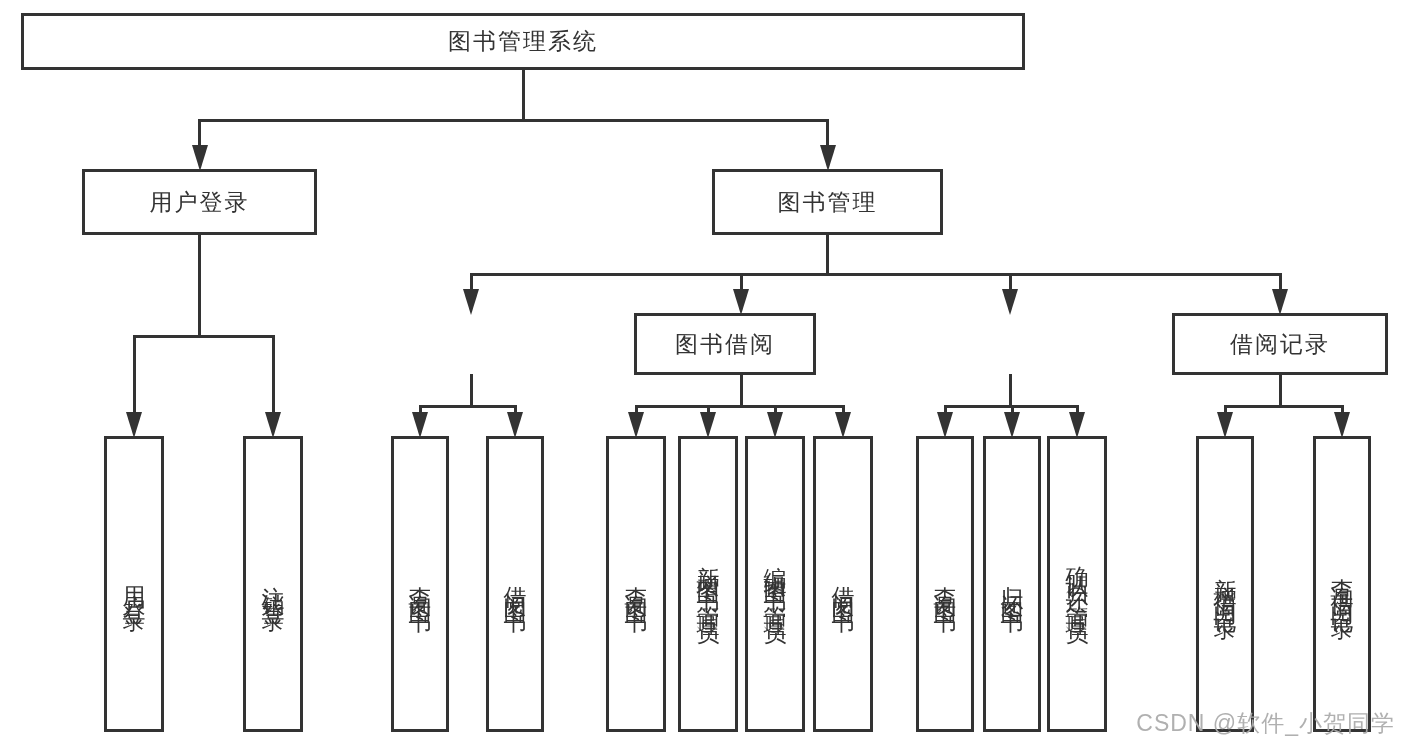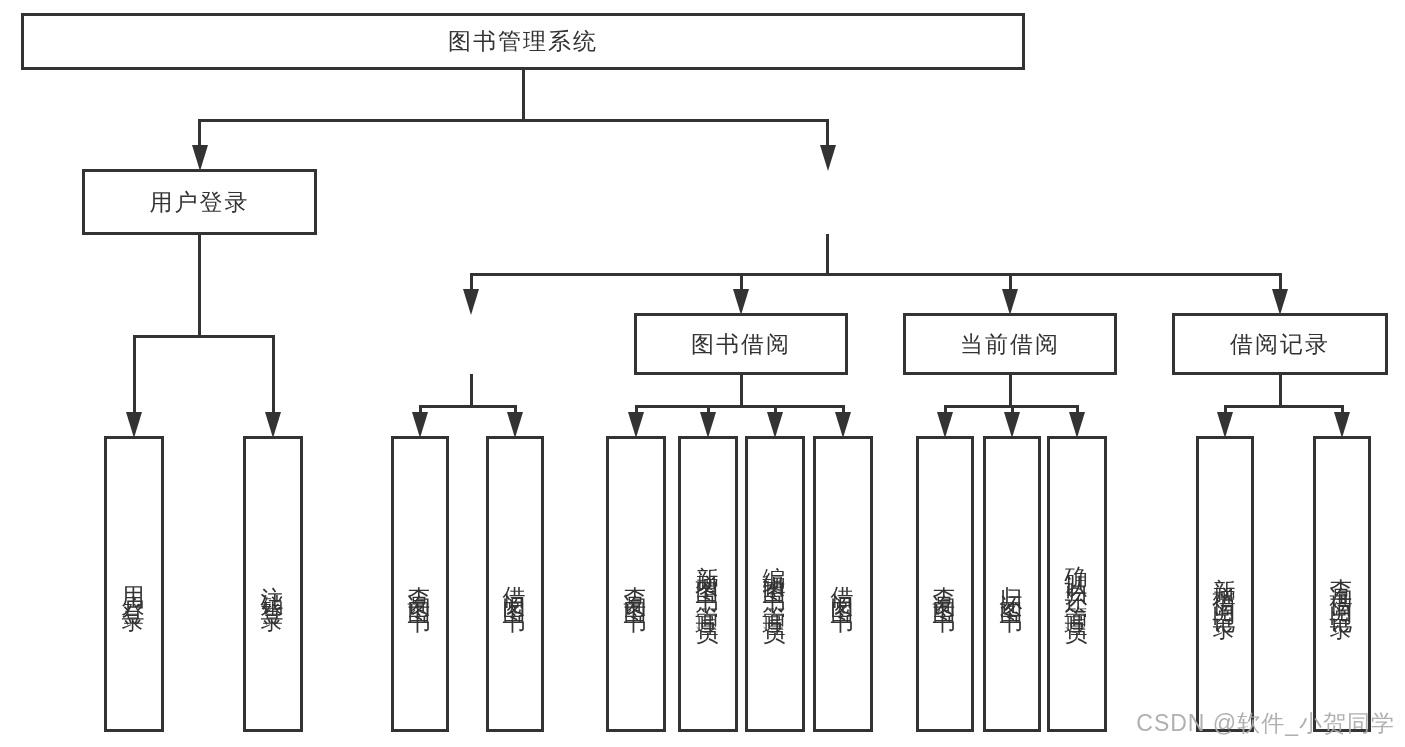--- a/index.html
+++ b/index.html
@@ -21,20 +21,21 @@
     align-items: center;
     justify-content: center;
     z-index: 2;
   }
   .node .label {
     font-size: 23px;
     color: var(--text);
     letter-spacing: 2px;
     white-space: nowrap;
     text-align: center;
+    font-family: Liberation Serif, serif;
   }
   .node.vertical .label {
     writing-mode: vertical-rl;
     text-orientation: mixed;
     letter-spacing: 8px;
     white-space: nowrap;
   }
   .cline {
     position: absolute;
     background: var(--line);
@@ -64,25 +65,25 @@
 <body>
 
 <div class="canvas">
   <div class="watermark">CSDN @软件_小贺同学</div>
 <div class="node" style="left: 21px; top: 13px; width: 1004px; height: 57px;">
       <span class="label">图书管理系统</span>
     </div>
     <div class="node" style="left: 82px; top: 169px; width: 235px; height: 66px;">
       <span class="label">用户登录</span>
     </div>
-    <div class="node" style="left: 634px; top: 313px; width: 214px; height: 62px;">
+    <div class="node" style="left: 712px; top: 169px; width: 231px; height: 66px;">
+      <span class="label">图书管理</span>
+    </div>
+    <div class="node" style="left: 634px; top: 313px; width: 182px; height: 62px;">
       <span class="label">图书借阅</span>
-    </div>
-    <div class="node" style="left: 903px; top: 313px; width: 214px; height: 62px;">
-      <span class="label">当前借阅</span>
     </div>
     <div class="node" style="left: 1172px; top: 313px; width: 216px; height: 62px;">
       <span class="label">借阅记录</span>
     </div>
     <div class="node vertical" style="left: 104px; top: 436px; width: 60px; height: 296px;">
       <span class="label">用户登录</span>
     </div>
     <div class="node vertical" style="left: 243px; top: 436px; width: 60px; height: 296px;">
       <span class="label">注销登录</span>
     </div>

